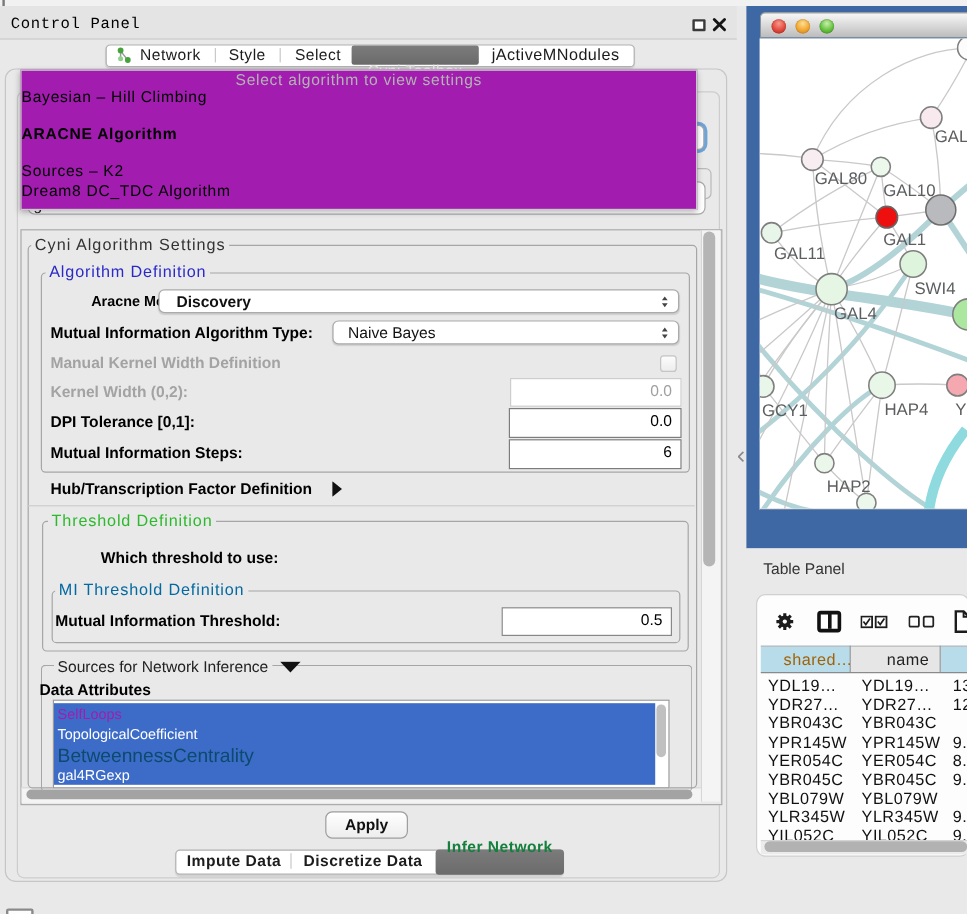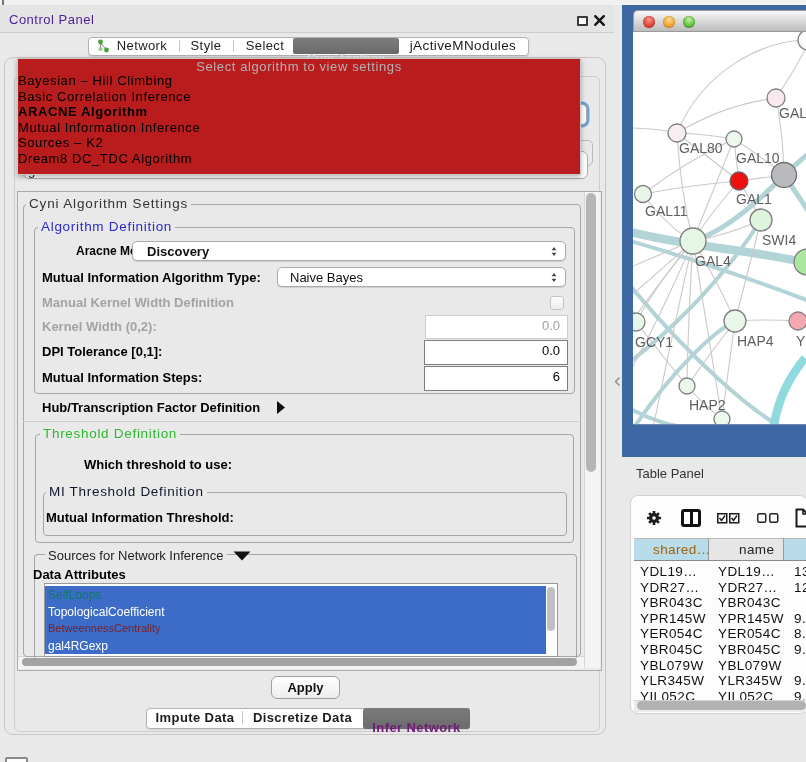--- a/index.html
+++ b/index.html
@@ -20,21 +20,21 @@
 </head>
 <body>
 <div id="page">
 
   <div class="abs" style="left:0;top:0;width:806px;height:5px;background:#f1f1f1;"></div>
   <div class="abs" style="left:2px;top:0;width:2px;height:5px;background:#787878;"></div>
 
   <div class="abs" id="leftwin" style="left:0;top:5px;width:614px;height:757px;background:#e9e9e9;">
 
     <div class="abs" style="left:0;top:0;width:614px;height:27px;background:#e4e4e4;border-bottom:1px solid #cccccc;"></div>
-    <div class="lbl" style="left:9px;top:7px;font-size:13px;letter-spacing:0.5px;color:#4c1d95;">Control Panel</div>
+    <div class="lbl" style="left:9px;top:7px;font-size:13px;letter-spacing:0.5px;color:#000000;font-family:Liberation Mono, monospace;">Control Panel</div>
     <div class="abs" style="left:577px;top:11px;width:7px;height:6px;border:2px solid #3a3a3a;border-radius:1px;background:#fdfdfd;"></div>
     <svg class="abs" style="left:593px;top:9px;" width="13" height="13" viewBox="0 0 13 13">
       <path d="M2.2 2.2 L10.8 10.8 M10.8 2.2 L2.2 10.8" stroke="#151515" stroke-width="2.4" stroke-linecap="round"></path>
     </svg>
 
     <div class="abs" style="left:4px;top:52px;width:600px;height:676px;border:1.5px solid #c6c6c6;border-radius:9px;"></div>
 
     <div class="abs" style="left:14px;top:71px;width:584px;height:654px;border:1px solid #cdcdcd;border-radius:6px;"></div>
 
     <div class="abs" style="left:460px;top:99px;width:125px;height:19px;background:#fff;border:1px solid #a9a9a9;border-radius:5px;box-shadow:0 0 0 2.5px #6ea3d8;"></div>
@@ -107,48 +107,49 @@
       </svg>
 
     <div class="abs" style="left:23px;top:416px;width:556px;height:1px;background:#cdcdcd;"></div>
 
     <div class="grp" style="left:35px;top:429px;width:537px;height:107px;"></div>
     <div class="grplbl" style="left:40px;top:422px;color:#2db92d;letter-spacing:0.7px;">Threshold Definition</div>
 
     <div class="lbl bold" style="left:84px;top:452px;font-size:13px;">Which threshold to use:</div>
 
     <div class="grp" style="left:43px;top:487px;width:522px;height:42px;"></div>
-    <div class="grplbl" style="left:46px;top:480px;color:#0f172a;letter-spacing:0.7px;">MI Threshold Definition</div>
+    <div class="grplbl" style="left:46px;top:480px;color:#0369a1;letter-spacing:0.7px;">MI Threshold Definition</div>
 
     <div class="lbl bold" style="left:46px;top:505px;font-size:13px;">Mutual Information Threshold:</div>
+    <div class="tf" style="left:418px;top:501px;width:133px;height:20px;border:1.5px solid #888;padding:2px 7px 0 0;">0.5</div>
 
     <div class="grp" style="left:34px;top:549px;width:541px;height:105px;border-bottom:none;"></div>
     <div class="grplbl" style="left:45px;top:544px;color:#222;font-size:13px;">Sources for Network Inference</div>
     <svg class="abs" style="left:233px;top:546px;" width="18" height="10" viewBox="0 0 18 10">
         <path d="M0.5 0.5 L17.5 0.5 L9 9.5 Z" fill="#111"></path>
       </svg>
 
     <div class="lbl bold" style="left:33px;top:562px;font-size:13px;">Data Attributes</div>
 
     <div class="abs" style="left:44px;top:578px;width:512px;height:72px;background:#fff;border:1px solid #999;"></div>
     <div class="abs" style="left:45px;top:581px;width:501px;height:68px;background:#3d6cc8;"></div>
-    <div class="lbl" style="left:48px;top:583px;font-size:12px;color:#0f766e;">SelfLoops</div>
+    <div class="lbl" style="left:48px;top:583px;font-size:12px;color:#a21caf;">SelfLoops</div>
     <div class="lbl" style="left:48px;top:600px;font-size:12px;color:#fff;">TopologicalCoefficient</div>
-    <div class="lbl" style="left:48px;top:617px;font-size:11px;color:#7f1d1d;">BetweennessCentrality</div>
+    <div class="lbl" style="left:48px;top:617px;font-size:16px;color:#0c4a6e;">BetweennessCentrality</div>
     <div class="lbl" style="left:48px;top:634px;font-size:12px;color:#fff;">gal4RGexp</div>
     <div class="abs" style="left:547px;top:582px;width:8px;height:44px;background:#c0c0c0;border-radius:4px;"></div>
 
     <div class="abs" style="left:271px;top:671px;width:67px;height:21px;background:linear-gradient(#ffffff,#ededed);border:1px solid #9f9f9f;border-radius:6px;text-align:center;font-size:13px;font-weight:600;color:#111;line-height:21px;">Apply</div>
 
     <div class="seg" style="left:146px;top:703px;width:322px;height:19px;"></div>
     <div class="abs" style="left:363px;top:703px;width:107px;height:21px;background:linear-gradient(#7b7b7b,#6b6b6b);border-radius:3px;"></div>
     <div class="segsep" style="left:242px;top:706px;height:13px;"></div>
     <div class="segtxt" style="left:150px;top:703px;width:90px;height:19px;font-weight:600;">Impute Data</div>
     <div class="segtxt" style="left:246px;top:703px;width:113px;height:19px;font-weight:600;">Discretize Data</div>
-    <div class="segtxt" style="left:366px;top:703px;width:101px;height:38px;font-weight:600;color:#701a75;">Infer Network</div>
+    <div class="segtxt" style="left:366px;top:681px;width:101px;height:38px;font-weight:600;color:#15803d;">Infer Network</div>
 
     <div class="abs" style="left:5px;top:752px;width:19px;height:12px;background:#fdfdfd;border:2px solid #8a8a8a;border-radius:2px;"></div>
   </div>
 
   <div class="abs" style="left:615px;top:372px;width:5px;height:9px;">
     <svg width="5" height="9" viewBox="0 0 5 9">
         <path d="M4.5 0.5 L0.5 4.5 L4.5 8.5" stroke="#8a8a8a" stroke-width="1.4" fill="none"></path>
       </svg>
   </div>
 
@@ -318,21 +319,19 @@
       <div class="lbl" style="left:6px;top:127.8px;">YIL052C</div>
       <div class="lbl" style="left:84px;top:127.8px;">YIL052C</div>
       <div class="lbl" style="left:160px;top:127.8px;">9.</div>
     </div>
 
   <div class="abs" style="left:634px;top:700px;width:172px;height:11px;background:#ececec;border-top:1px solid #d4d4d4;"></div>
   <div class="abs" style="left:637px;top:701px;width:169px;height:9px;background:#b2b2b2;border-radius:4.5px;"></div>
 
 </div>
 
-  <div class="abs" style="left:17px;top:58px;width:562px;height:115px;background:#b91c1c;border:1px solid #c9c9c9;box-shadow:0 2px 5px rgba(0,0,0,0.3);z-index:50;">
+  <div class="abs" style="left:17px;top:58px;width:562px;height:115px;background:#a21caf;border:1px solid #c9c9c9;box-shadow:0 2px 5px rgba(0,0,0,0.3);z-index:50;">
     <div class="lbl" style="left:0;top:0px;width:100%;text-align:center;font-size:13px;letter-spacing:0.6px;color:#b3b3b3;">Select algorithm to view settings</div>
     <div class="lbl" style="left:0px;top:14px;font-size:13px;letter-spacing:0.6px;color:#000;">Bayesian – Hill Climbing</div>
-    <div class="lbl" style="left:0px;top:29.5px;font-size:13px;letter-spacing:0.6px;color:#000;">Basic Correlation Inference</div>
     <div class="lbl bold" style="left:0px;top:45px;font-size:13px;letter-spacing:0.6px;color:#000;">ARACNE Algorithm</div>
-    <div class="lbl" style="left:0px;top:60.5px;font-size:13px;letter-spacing:0.6px;color:#000;">Mutual Information Inference</div>
     <div class="lbl" style="left:0px;top:76px;font-size:13px;letter-spacing:0.6px;color:#000;">Sources – K2</div>
     <div class="lbl" style="left:0px;top:92px;font-size:13px;letter-spacing:0.6px;color:#000;">Dream8 DC_TDC Algorithm</div>
   </div>
 
 </body></html>

